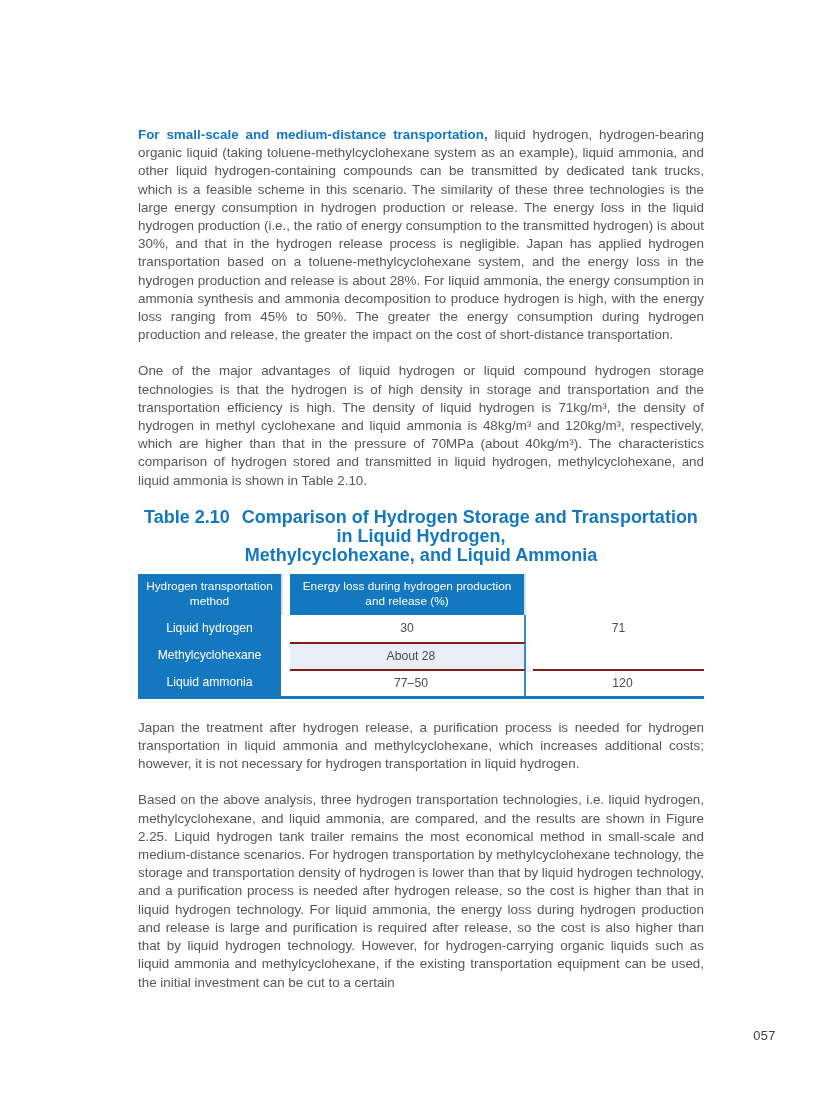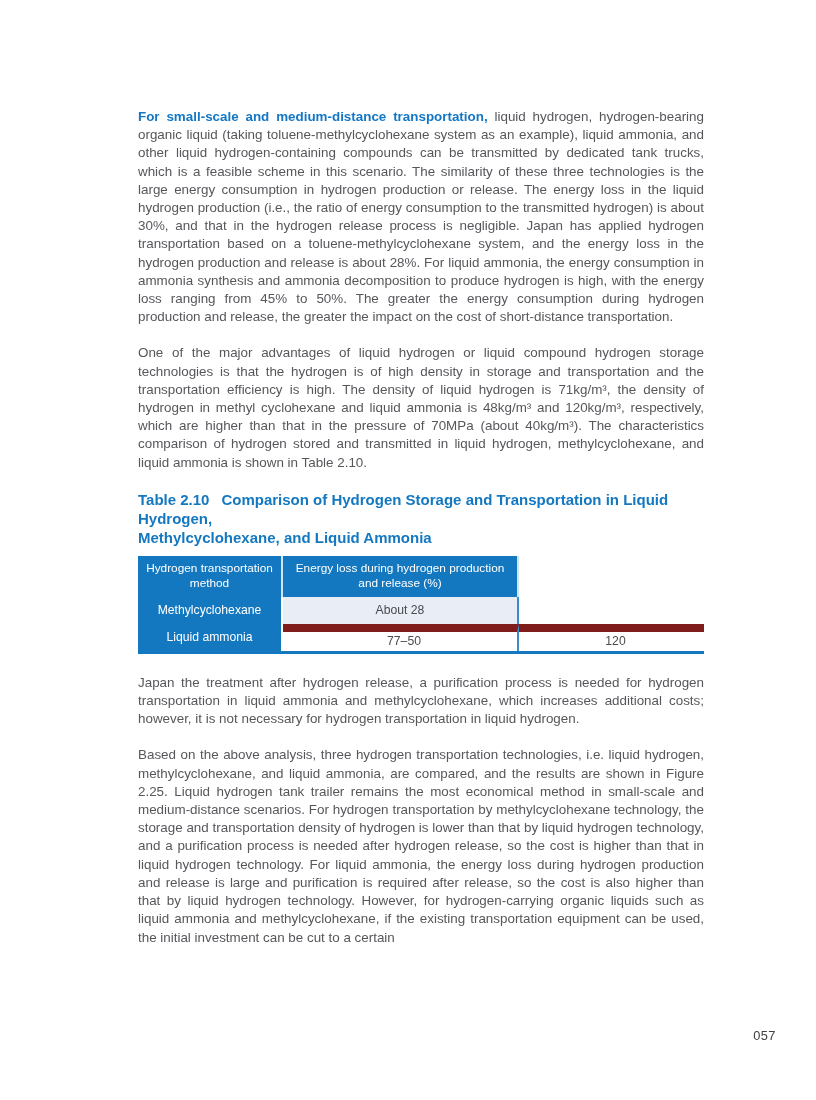--- a/index.html
+++ b/index.html
@@ -6,51 +6,52 @@
   html, body { background: #ffffff; }
   body {
     width: 816px; height: 1100px;
     position: relative;
     overflow: hidden;
     font-family: "Liberation Sans", sans-serif;
     color: #56575b;
   }
   .page-content {
     position: absolute;
-    left: 138px; top: 108px;
+    left: 138px; top: 126px;
     width: 566px;
   }
   p.body-para {
     font-size: 13.4px;
     line-height: 18.2px;
     text-align: justify;
     color: #56575b;
     margin-bottom: 18px;
   }
   .lead-in {
     color: #1377c5;
     font-weight: bold;
   }
   
   .caption {
+    text-align: center;
     color: #1478c0;
     font-weight: bold;
-    font-size: 15px;
+    font-size: 18px;
     line-height: 19px;
     margin-top: 2px;
     margin-bottom: 9px;
   }
   .cap-label { margin-right: 12px; }
   
   .data-table {
     width: 566px;
     border-bottom: 3px solid #1478c0;
     margin-bottom: 20px;
   }
-  .t-row { display: flex; }
+  .t-row { display: flex; gap: 7px; }
   .th, .td {
     display: flex;
     align-items: center;
     justify-content: center;
     text-align: center;
   }
   .c1 { width: 145px; }
   .c2 { width: 236px; }
   .c3 { flex: 1; }
   .thead .th {
@@ -67,21 +68,21 @@
     font-size: 12.2px;
     color: #4a4b4f;
   }
   .tbody .c1 {
     background: #1478c0;
     color: #ffffff;
     border-right: 2px solid #ffffff;
   }
   .tbody .c2 { border-right: 2px solid #3a8bca; }
   .tbody .t-row + .t-row .c2,
-  .tbody .t-row + .t-row .c3 { border-top: 8px solid #7f1d1d; padding-left: 8px; }
+  .tbody .t-row + .t-row .c3 { border-top: 2px solid #7f1d1d; padding-left: 8px; }
   .tbody .row-alt .c2,
   .tbody .row-alt .c3 { background: #e9edf5; }
   
   .page-number {
     position: absolute;
     top: 1028px;
     right: 40px;
     font-size: 12.8px;
     letter-spacing: 0.5px;
     color: #404040;
@@ -102,20 +103,25 @@
   </div>
 
   <div class="data-table">
     <div class="thead">
       <div class="t-row">
         <div class="th c1">Hydrogen transportation method</div>
         <div class="th c2">Energy loss during hydrogen production and release (%)</div>
       </div>
     </div>
     <div class="tbody">
+      <div class="t-row">
+        <div class="td c1">Liquid hydrogen</div>
+        <div class="td c2">30</div>
+        <div class="td c3">71</div>
+      </div>
       <div class="t-row row-alt">
         <div class="td c1">Methylcyclohexane</div>
         <div class="td c2">About 28</div>
       </div>
       <div class="t-row">
         <div class="td c1">Liquid ammonia</div>
         <div class="td c2">77–50</div>
         <div class="td c3">120</div>
       </div>
     </div>

